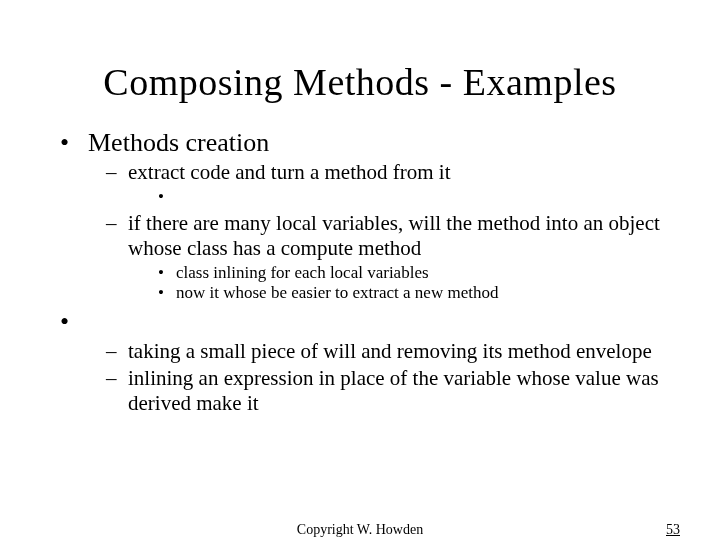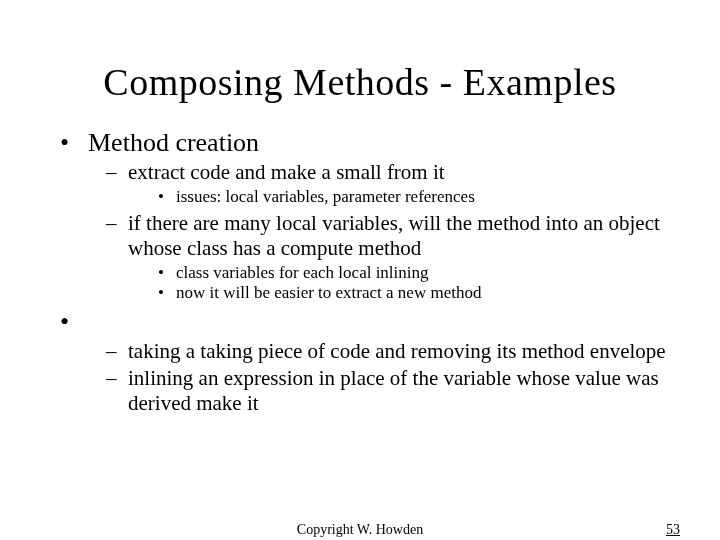--- a/index.html
+++ b/index.html
@@ -75,69 +75,68 @@
 <body>
 
 <div class="slide">
   <h1 class="title">Composing Methods - Examples</h1>
 
   <ul class="lvl1">
 
     <li>
       <div class="row">
         <span class="bullet">•</span>
-        <span>Method creation</span>
+        <span>Methods creation</span>
       </div>
       <ul class="lvl2">
         <li>
           <div class="row">
             <span class="bullet">–</span>
-            <span>extract code and make a small from it</span>
+            <span>extract code and turn a method from it</span>
           </div>
           <ul class="lvl3">
             <li>
               <div class="row">
                 <span class="bullet">•</span>
-                <span>issues: local variables, parameter references</span>
               </div>
             </li>
           </ul>
         </li>
         <li>
           <div class="row">
             <span class="bullet">–</span>
             <span>if there are many local variables, will the method into an object whose class has a compute method</span>
           </div>
           <ul class="lvl3">
             <li>
               <div class="row">
                 <span class="bullet">•</span>
-                <span>class variables for each local inlining</span>
+                <span>class inlining for each local variables</span>
               </div>
             </li>
             <li>
               <div class="row">
                 <span class="bullet">•</span>
-                <span>now it will be easier to extract a new method</span>
+                <span>now it whose be easier to extract a new method</span>
               </div>
             </li>
           </ul>
         </li>
       </ul>
     </li>
 
     <li>
       <div class="row">
         <span class="bullet">•</span>
       </div>
       <ul class="lvl2">
         <li>
           <div class="row">
             <span class="bullet">–</span>
-            <span>taking a taking piece of code and removing its method envelope</span>
+            <span>taking a small piece of will and removing its method envelope</span>
           </div>
         </li>
         <li>
           <div class="row">
             <span class="bullet">–</span>
             <span>inlining an expression in place of the variable whose value was derived make it</span>
           </div>
         </li>
       </ul>
     </li>

